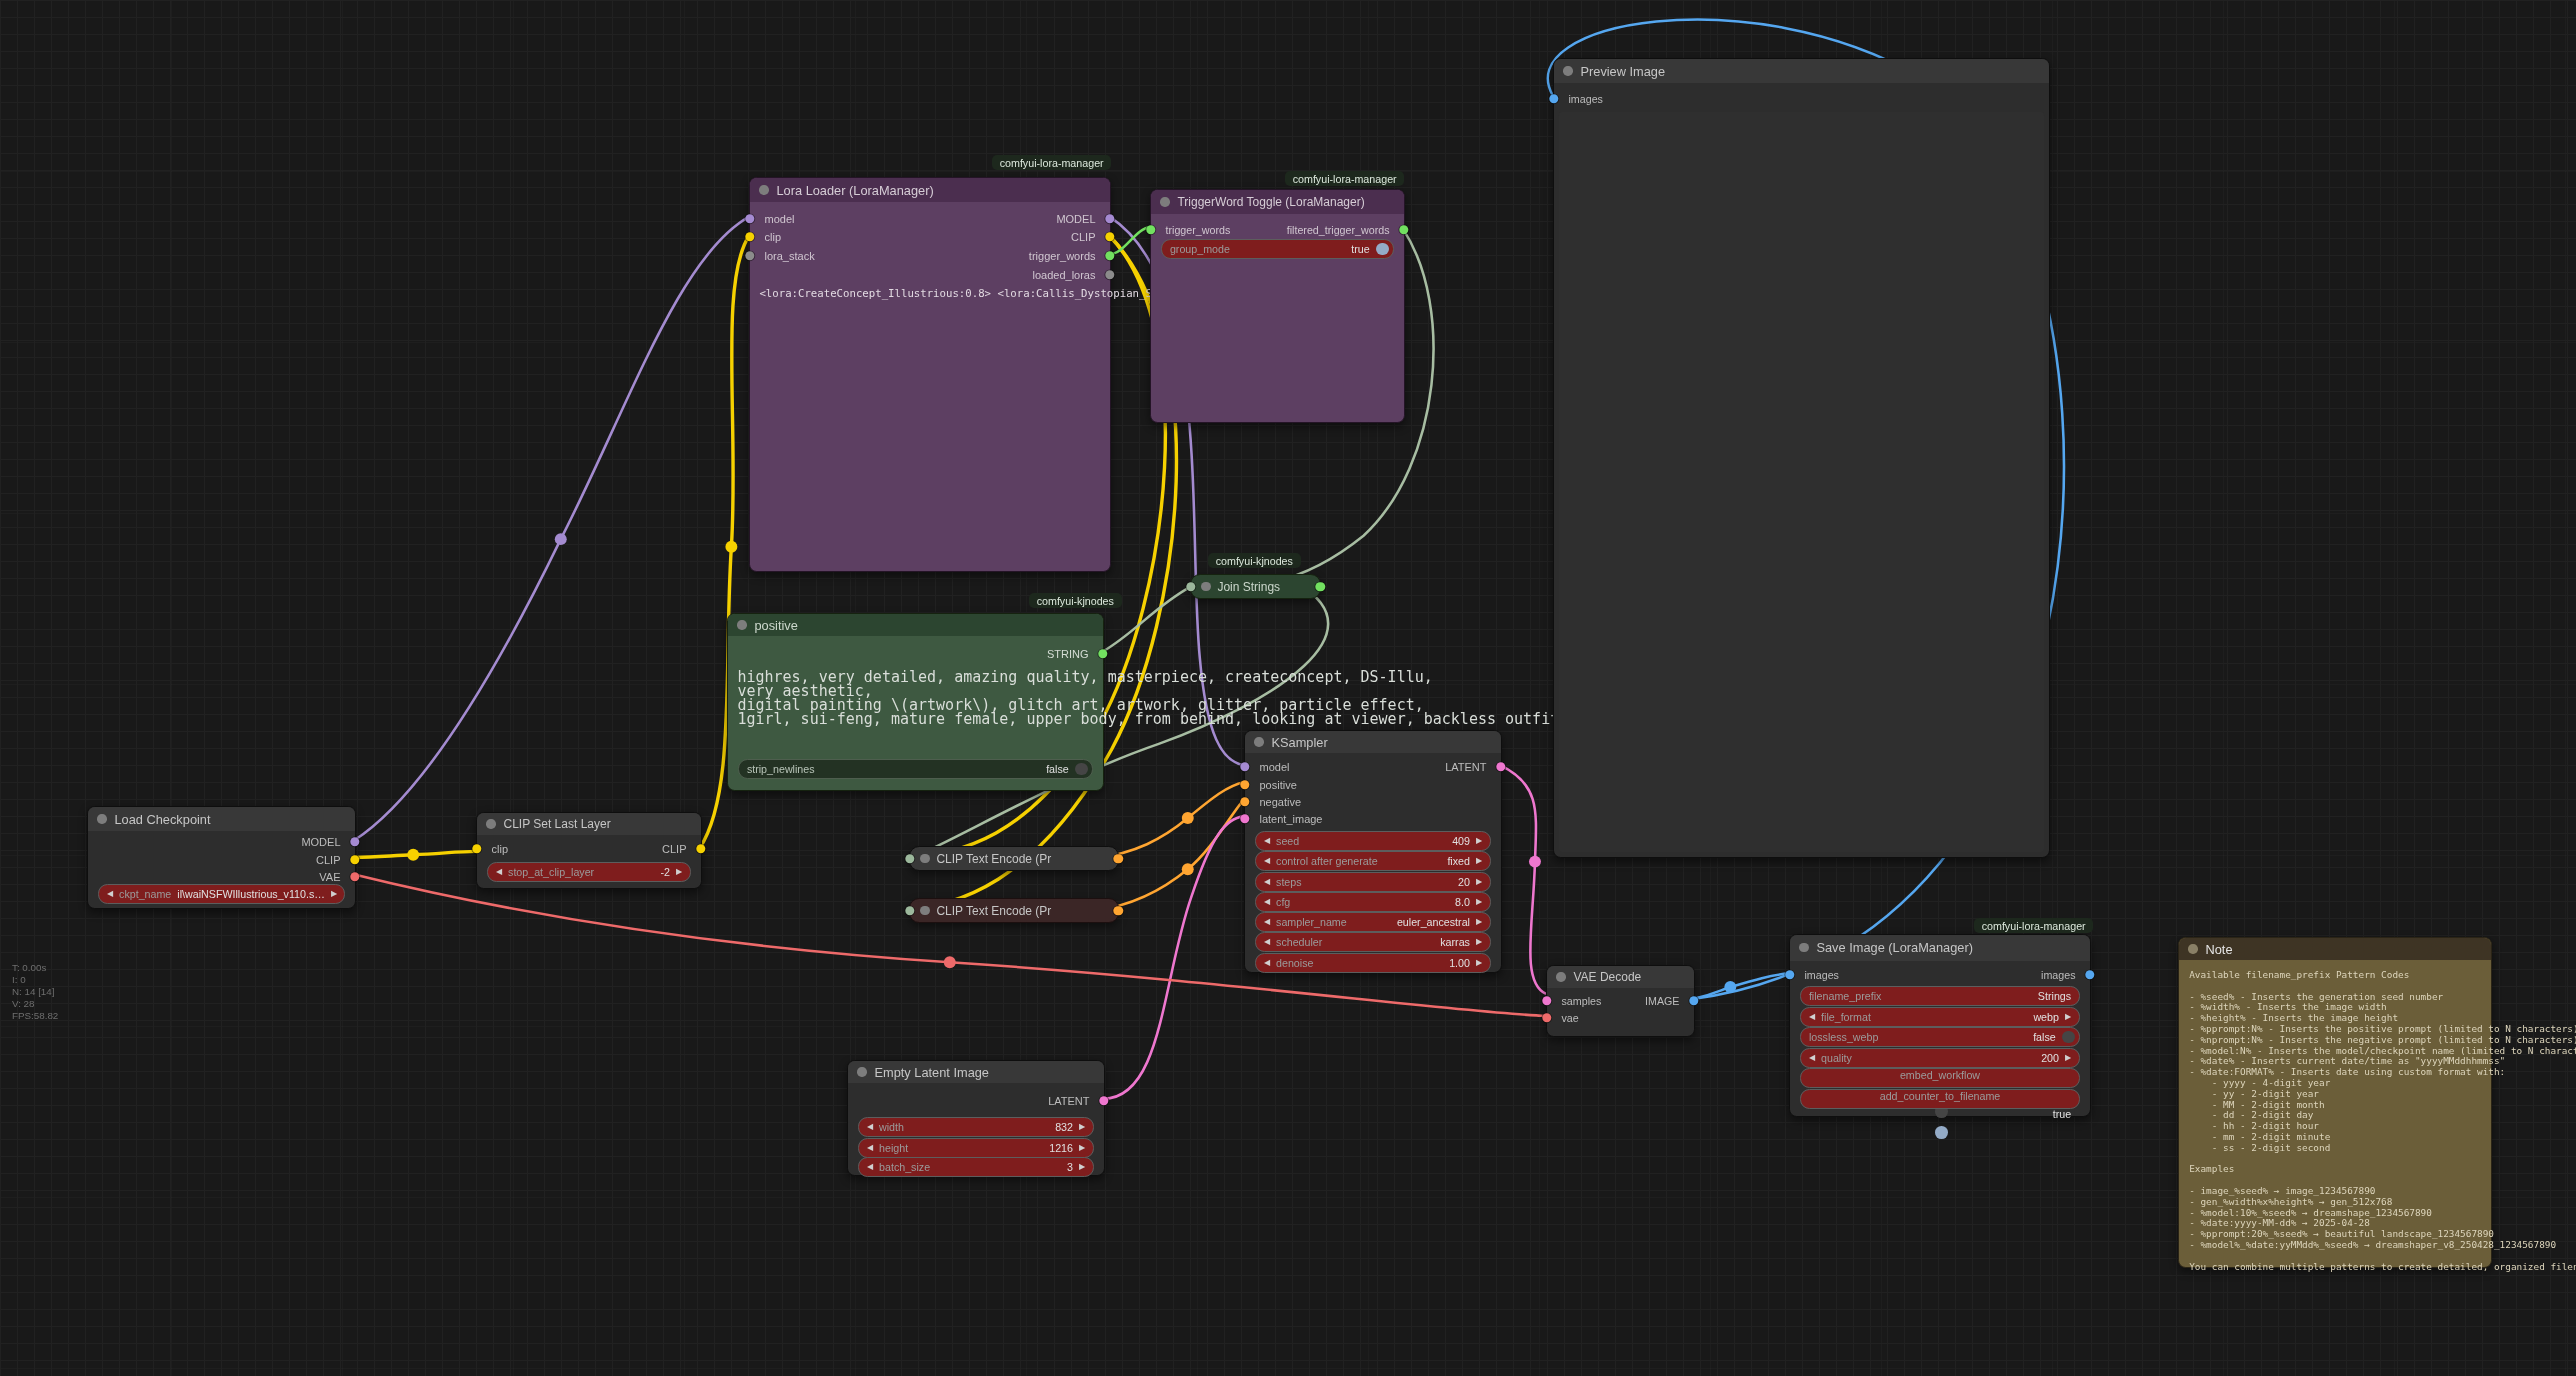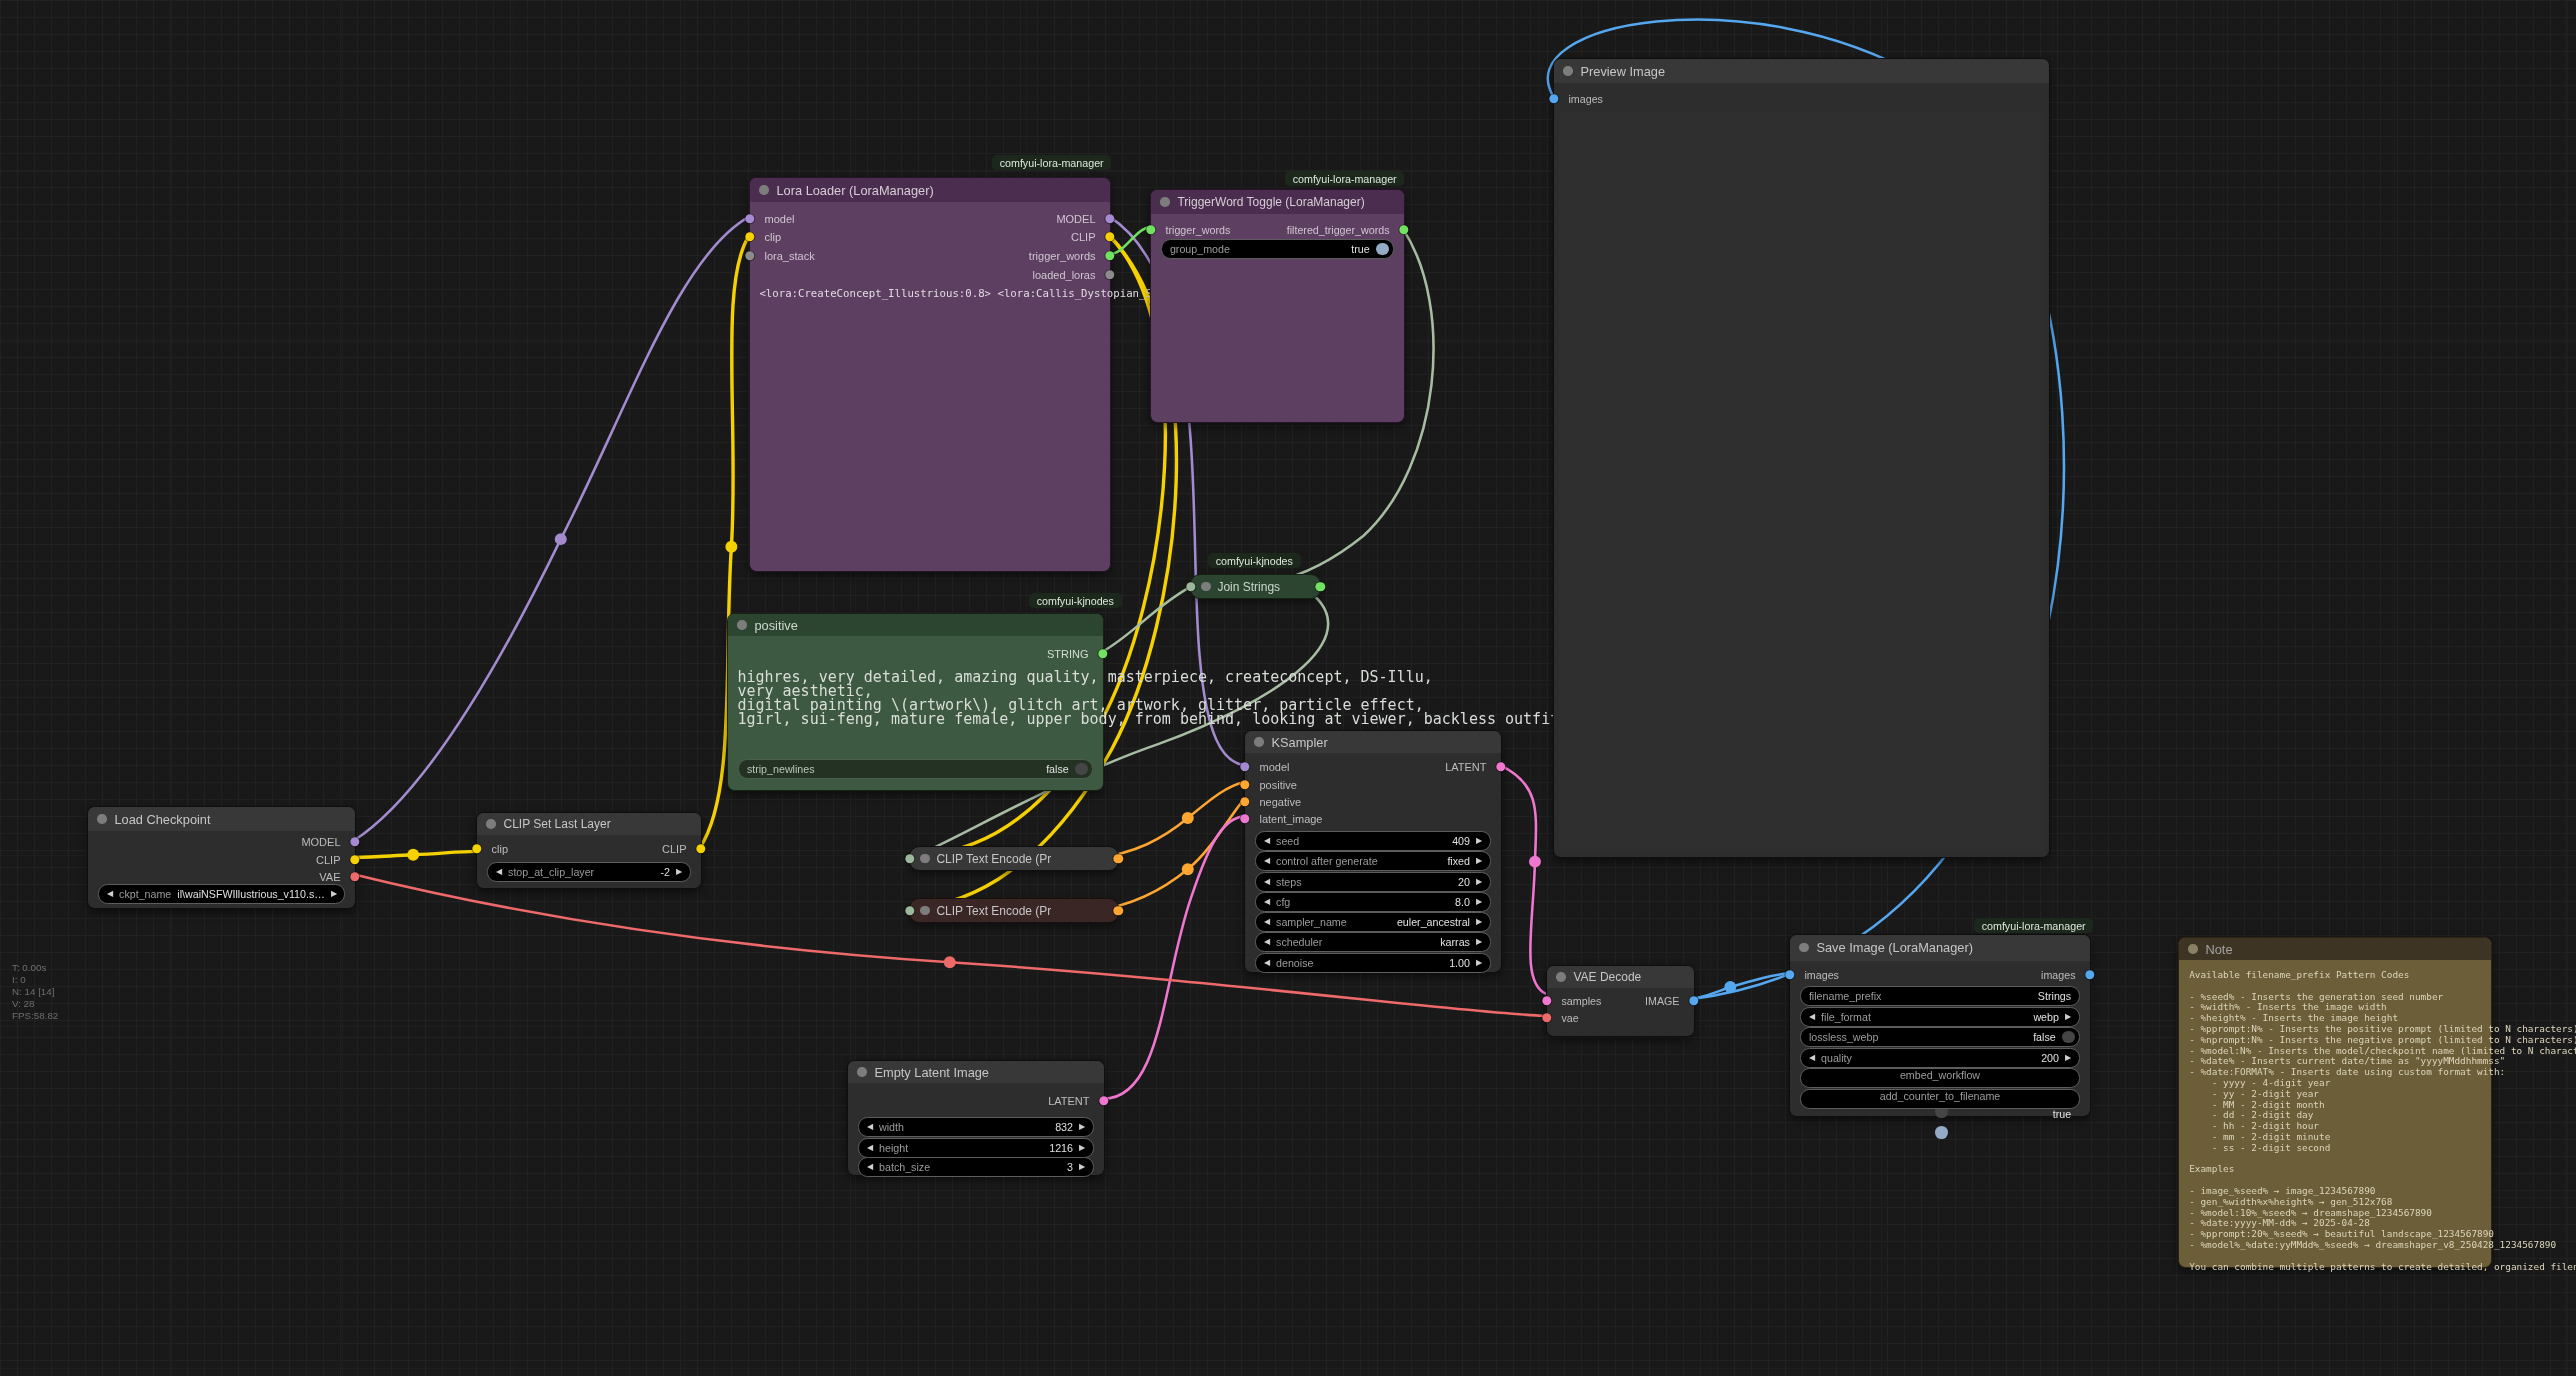--- a/index.html
+++ b/index.html
@@ -19,34 +19,34 @@
         background:#2d2d2d;box-shadow:0 3.4px 8.5px rgba(0,0,0,.45);}
   .titlebar{height:24px;display:flex;align-items:center;gap:7.7px;padding:0 9.4px;
         border-radius:6.8px 6.8px 0 0;font-size:12.8px;color:#c6c6c6;white-space:nowrap;}
   .cdot{width:9.4px;height:9.4px;border-radius:50%;background:#7d7d7d;flex:none;}
   .gray  .titlebar{background:#383838;}
   .purple{background:#5d3f62;border-color:#241426;}
   .purple .titlebar{background:#4b2e4f;color:#d6cdd6;}
   .green {background:#3e5941;border-color:#15220f;}
   .green .titlebar{background:#2c4530;color:#cdd8cd;}
   .note  {background:#6b5e39;border-color:#2a2416;}
-  .note .titlebar{background:#3e3424;color:#a3a3a3;}
+  .note .titlebar{background:#3e3424;color:#e5e5e5;}
   .collapsed{height:23px;border-radius:10.2px;display:flex;align-items:center;gap:6.8px;
         padding:0 10.2px;font-size:12px;color:#c6c6c6;}
   .collapsed.green2{background:#2c4530;border:0.9px solid #15220f;color:#ccd7cc;}
   .collapsed.maroon{background:#3b2626;border:0.9px solid #1c0f0f;}
   .collapsed.gray2{background:#383838;}
   .slot{position:absolute;height:19px;display:flex;align-items:center;font-size:11px;color:#bdbdbd;white-space:nowrap;}
   .slot.in{padding-left:14.5px;}
   .slot.out{padding-right:14.5px;justify-content:flex-end;}
   .slot.both{left:0;right:0;justify-content:space-between;padding:0 14.5px;}
   .sdot{position:absolute;top:50%;width:9.4px;height:9.4px;border-radius:50%;
         transform:translate(-50%,-50%);box-shadow:0 0 0 0.9px rgba(0,0,0,.45);}
   .sdot.l{left:0;} .sdot.r{left:100%;}
-  .widget{position:absolute;left:10.2px;right:10.2px;height:18px;background:#000000;
+  .widget{position:absolute;left:10.2px;right:10.2px;height:18px;background:#7f1d1d;
         border:0.9px solid #5d5d5d;border-radius:9.4px;display:flex;align-items:center;
         gap:6px;padding:0 7.7px;font-size:10.7px;color:#9b9b9b;white-space:nowrap;}
   .widget .val{margin-left:auto;color:#e0e0e0;}
   .arr{color:#d0d0d0;font-size:8px;line-height:1;}
   .tog{width:12.8px;height:12.8px;border-radius:50%;background:#454545;flex:none;margin-right:-3.4px;}
   .tog.on{background:#94abc7;}
   .mono{font-family:"DejaVu Sans Mono",monospace;}
   .badge{position:absolute;z-index:3;background:#1d281d;color:#dbe7db;border-radius:5.1px;
         padding:1.7px 7.7px;font-size:10.7px;white-space:nowrap;}
   .bodytext{position:absolute;white-space:pre;font-size:15px;line-height:14px;color:#d6d6d6;}

